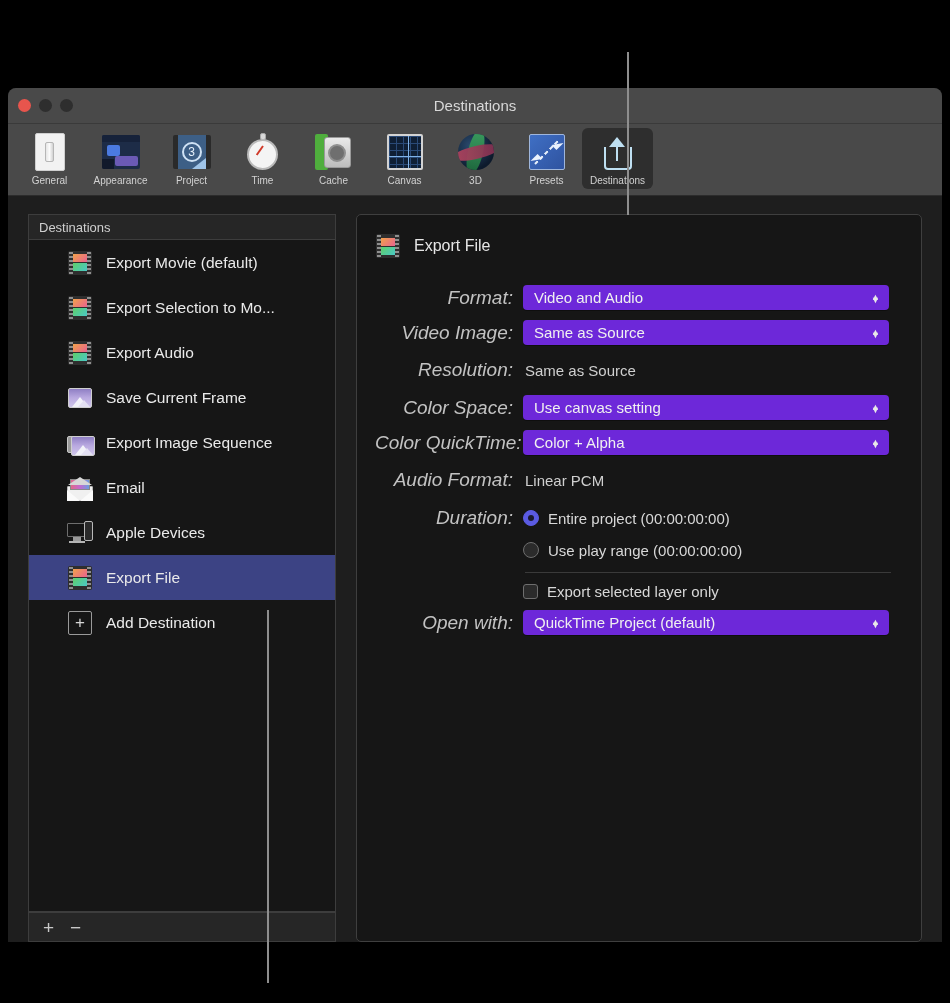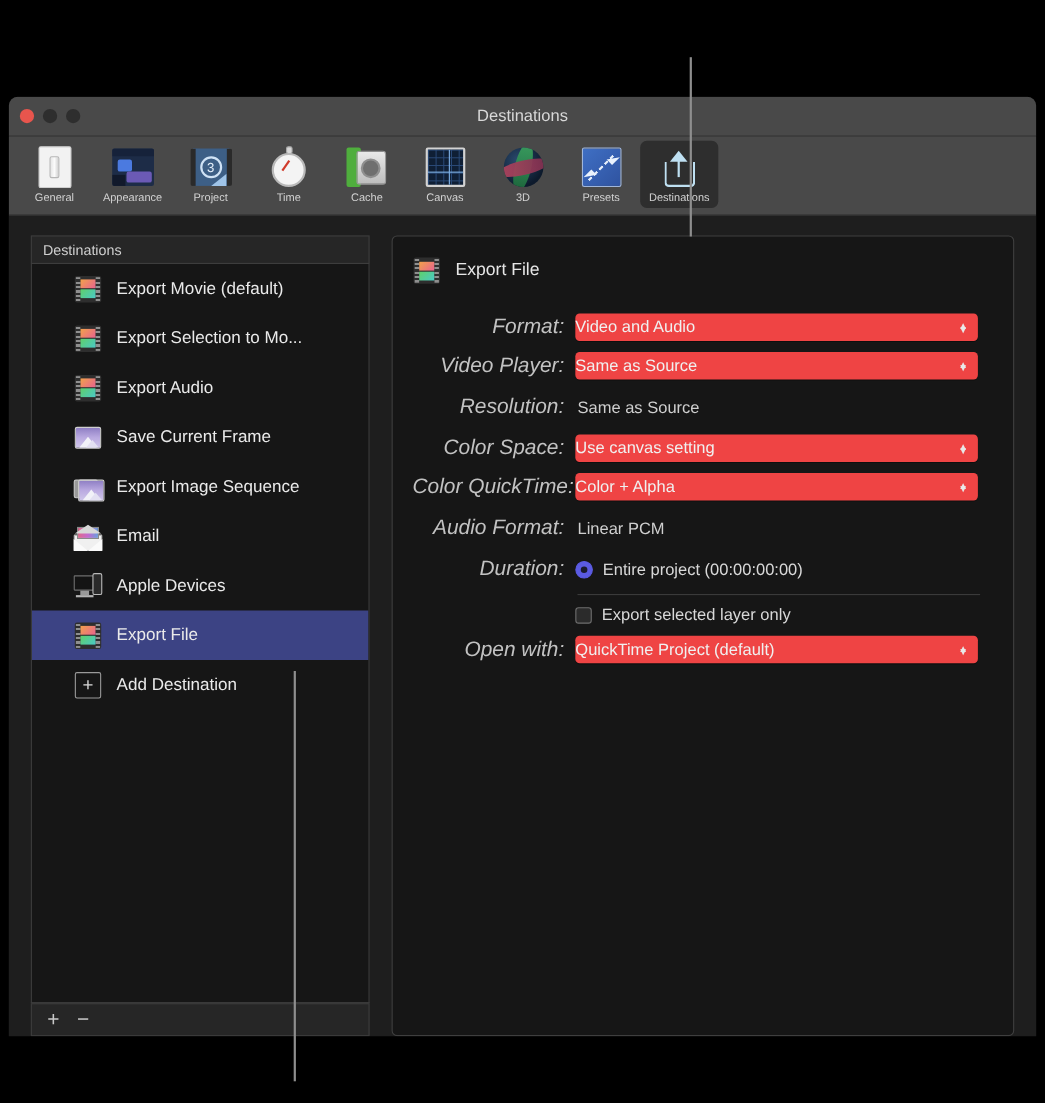--- a/index.html
+++ b/index.html
@@ -289,23 +289,24 @@
   .frow { display: flex; align-items: center; margin-bottom: 10px; }
   .flabel {
     width: 148px; text-align: right; padding-right: 10px;
     font-size: 19px; color: #c2c2c2; white-space: nowrap; font-style: italic;
   }
   .fctrl { flex: 1; }
 
   .popup {
     position: relative;
     height: 25px; width: 366px;
-    background: #ef4444;
+    background: #6d28d9;
     border-radius: 4px;
     display: flex; align-items: center;
+    padding-left: 11px;
     font-size: 15px; color: #f0f0f0;
     box-shadow: 0 1px 0 rgba(0,0,0,.35);
   }
   .popup .chev {
     position: absolute; right: 9px; top: 50%; transform: translateY(-50%);
     display: flex; flex-direction: column; gap: 3px; line-height: 0;
   }
   .popup .chev span { font-size: 9px; color: #e8e8e8; }
 
   .static-val { font-size: 15px; color: #cfcfcf; padding-left: 2px; }
@@ -563,21 +564,21 @@
               <span>Video and Audio</span>
               <span class="chev">
                   <span>▲</span>
                   <span>▼</span>
                 </span>
             </div>
           </div>
         </div>
 
         <div class="frow">
-          <div class="flabel">Video Player:</div>
+          <div class="flabel">Video Image:</div>
           <div class="fctrl">
             <div class="popup">
               <span>Same as Source</span>
               <span class="chev">
                   <span>▲</span>
                   <span>▼</span>
                 </span>
             </div>
           </div>
         </div>
@@ -622,20 +623,24 @@
           </div>
         </div>
 
         <div class="frow" style="align-items:flex-start;margin-bottom:0;">
           <div class="flabel" style="line-height:26px;">Duration:</div>
           <div class="fctrl">
             <div class="radio-line">
               <div class="radio on"></div>
               <span>Entire project (00:00:00:00)</span>
             </div>
+            <div class="radio-line" style="margin-top:6px;">
+              <div class="radio"></div>
+              <span>Use play range (00:00:00:00)</span>
+            </div>
           </div>
         </div>
 
         <div class="divider"></div>
 
         <div class="frow">
           <div class="flabel"></div>
           <div class="fctrl">
             <div class="check-line">
               <div class="checkbox"></div>

